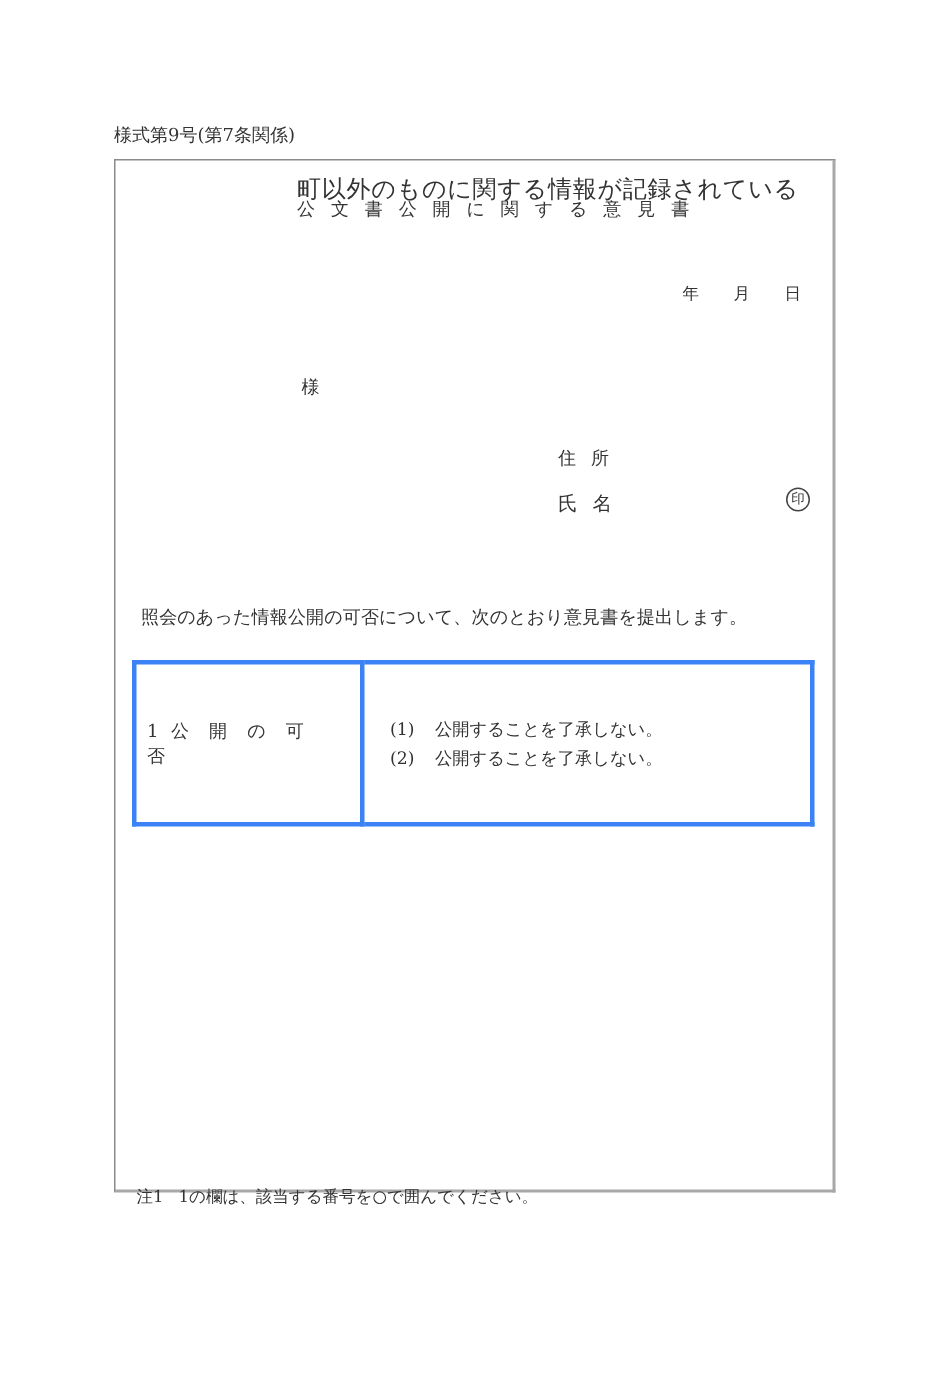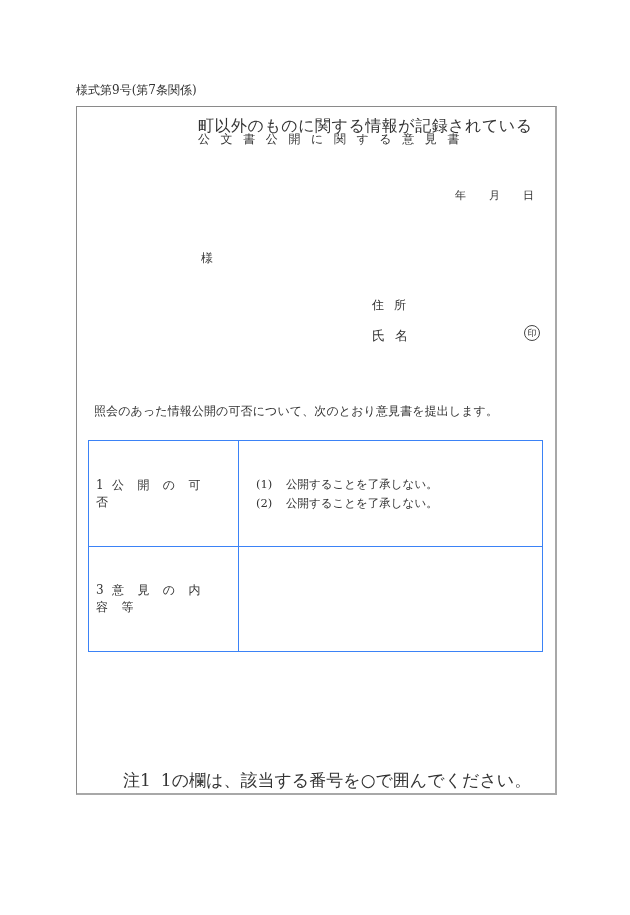--- a/index.html
+++ b/index.html
@@ -75,21 +75,21 @@
       text-align: right;
     }
     .opinion-table {
       position: absolute;
       left: 88px; top: 440px;
       width: 455px;
       border-collapse: collapse;
       table-layout: fixed;
     }
     .opinion-table td {
-      border: 1px solid #3b82f6;
+      border: 3px solid #3b82f6;
       padding: 0;
       vertical-align: middle;
     }
     .opinion-table tr.r1 td { height: 105px; }
     .opinion-table tr.r2 td { height: 104px; }
     .opinion-table tr.r3 td { height: 104px; }
     .opinion-table td.label {
       width: 142px;
       font-size: 12px;
       padding-left: 7px;
@@ -105,23 +105,22 @@
     .opinion-table td.content {
       font-size: 11.5px;
       padding-left: 17px;
     }
     .choice {
       display: flex;
       margin: 4px 0;
     }
     .choice .cnum { width: 30px; }
     .note {
-      left: 91px; top: 769px;
-      font-size: 17px;
-      margin-left: 32px;
+      left: 91px; top: 790px;
+      font-size: 11px;
     }
     .note .nlabel { margin-right: 10px; }
   </style>
 </head>
 <body>
 
 <div class="abs form-number">様式第9号(第7条関係)</div>
 
 <div class="outer-box"></div>
 
@@ -152,24 +151,18 @@
       <div class="choice">
         <span class="cnum">(1)</span>
         <span>公開することを了承しない。</span>
       </div>
       <div class="choice">
         <span class="cnum">(2)</span>
         <span>公開することを了承しない。</span>
       </div>
     </td>
   </tr>
-  <tr class="r3">
-    <td class="label wide">
-      <span class="num">3</span><span class="txt">意見の内容等</span>
-    </td>
-    <td class="content"></td>
-  </tr>
 </tbody>
   </table>
 
 <div class="abs note">
   <span class="nlabel">注1</span><span>1の欄は、該当する番号を○で囲んでください。</span>
 </div>
 
 </body></html>

